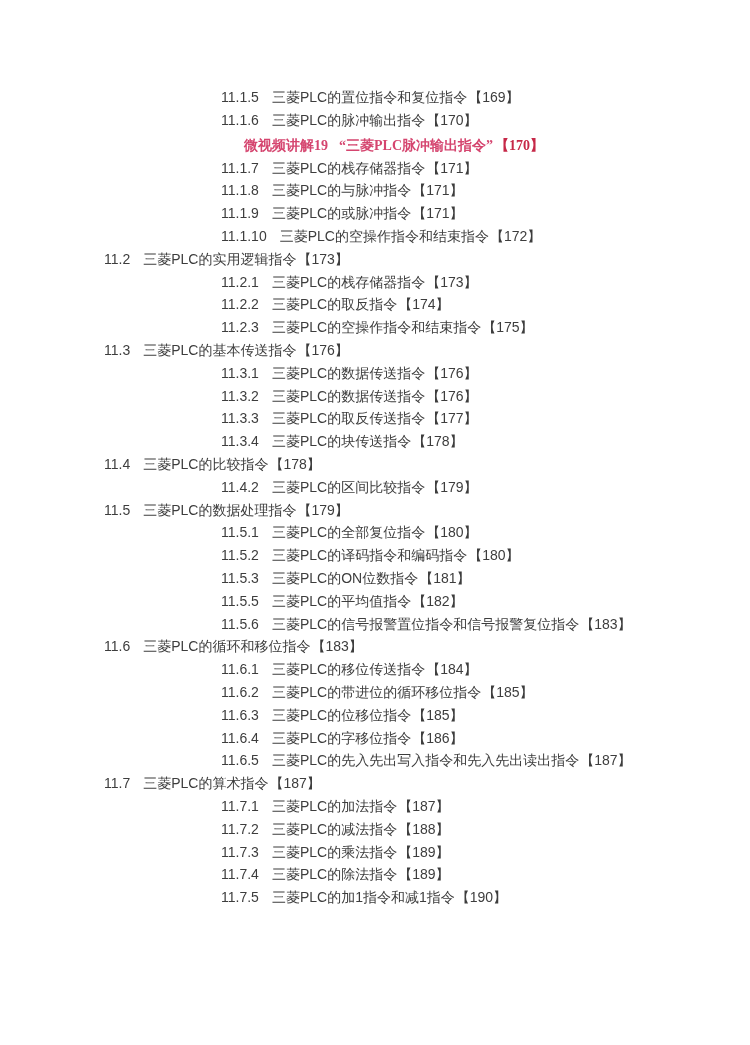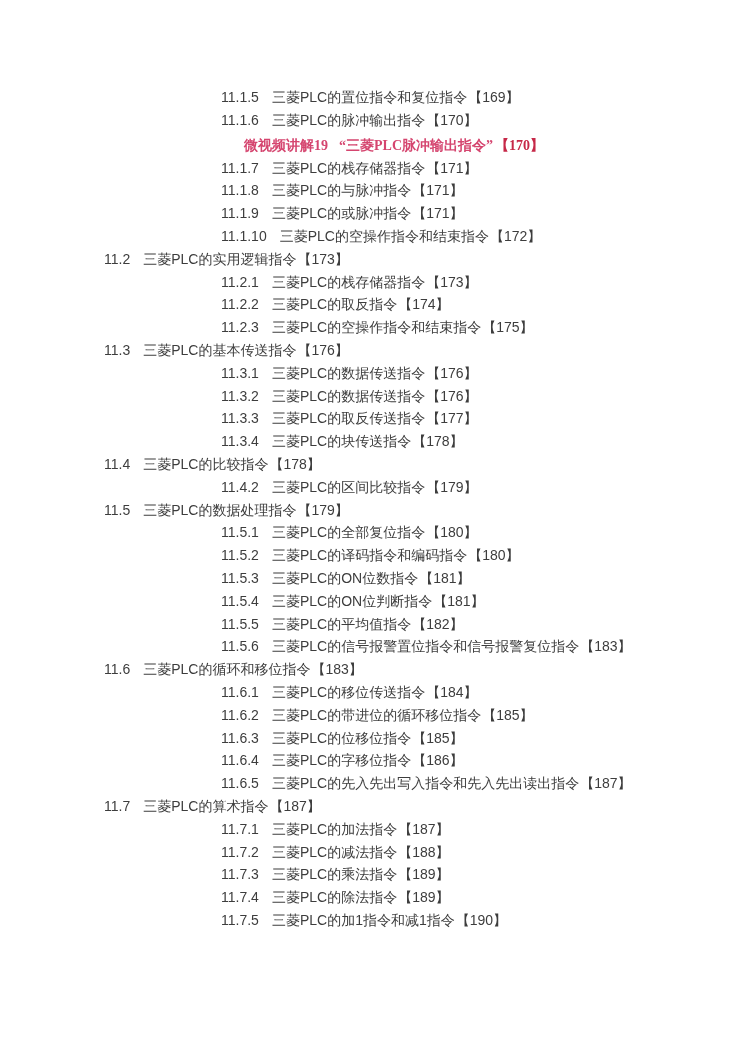--- a/index.html
+++ b/index.html
@@ -62,21 +62,20 @@
     <div class="row l3"><span class="num">11.3.1</span><span>三菱PLC的数据传送指令</span><span class="pg">【176】</span></div>
     <div class="row l3"><span class="num">11.3.2</span><span>三菱PLC的数据传送指令</span><span class="pg">【176】</span></div>
     <div class="row l3"><span class="num">11.3.3</span><span>三菱PLC的取反传送指令</span><span class="pg">【177】</span></div>
     <div class="row l3"><span class="num">11.3.4</span><span>三菱PLC的块传送指令</span><span class="pg">【178】</span></div>
     <div class="row l2"><span class="num">11.4</span><span>三菱PLC的比较指令</span><span class="pg">【178】</span></div>
     <div class="row l3"><span class="num">11.4.2</span><span>三菱PLC的区间比较指令</span><span class="pg">【179】</span></div>
     <div class="row l2"><span class="num">11.5</span><span>三菱PLC的数据处理指令</span><span class="pg">【179】</span></div>
     <div class="row l3"><span class="num">11.5.1</span><span>三菱PLC的全部复位指令</span><span class="pg">【180】</span></div>
     <div class="row l3"><span class="num">11.5.2</span><span>三菱PLC的译码指令和编码指令</span><span class="pg">【180】</span></div>
     <div class="row l3"><span class="num">11.5.3</span><span>三菱PLC的ON位数指令</span><span class="pg">【181】</span></div>
-    <div class="row l3"><span class="num">11.5.4</span><span>三菱PLC的ON位判断指令</span><span class="pg">【181】</span></div>
     <div class="row l3"><span class="num">11.5.5</span><span>三菱PLC的平均值指令</span><span class="pg">【182】</span></div>
     <div class="row l3"><span class="num">11.5.6</span><span>三菱PLC的信号报警置位指令和信号报警复位指令</span><span class="pg">【183】</span></div>
     <div class="row l2"><span class="num">11.6</span><span>三菱PLC的循环和移位指令</span><span class="pg">【183】</span></div>
     <div class="row l3"><span class="num">11.6.1</span><span>三菱PLC的移位传送指令</span><span class="pg">【184】</span></div>
     <div class="row l3"><span class="num">11.6.2</span><span>三菱PLC的带进位的循环移位指令</span><span class="pg">【185】</span></div>
     <div class="row l3"><span class="num">11.6.3</span><span>三菱PLC的位移位指令</span><span class="pg">【185】</span></div>
     <div class="row l3"><span class="num">11.6.4</span><span>三菱PLC的字移位指令</span><span class="pg">【186】</span></div>
     <div class="row l3"><span class="num">11.6.5</span><span>三菱PLC的先入先出写入指令和先入先出读出指令</span><span class="pg">【187】</span></div>
     <div class="row l2"><span class="num">11.7</span><span>三菱PLC的算术指令</span><span class="pg">【187】</span></div>
     <div class="row l3"><span class="num">11.7.1</span><span>三菱PLC的加法指令</span><span class="pg">【187】</span></div>

